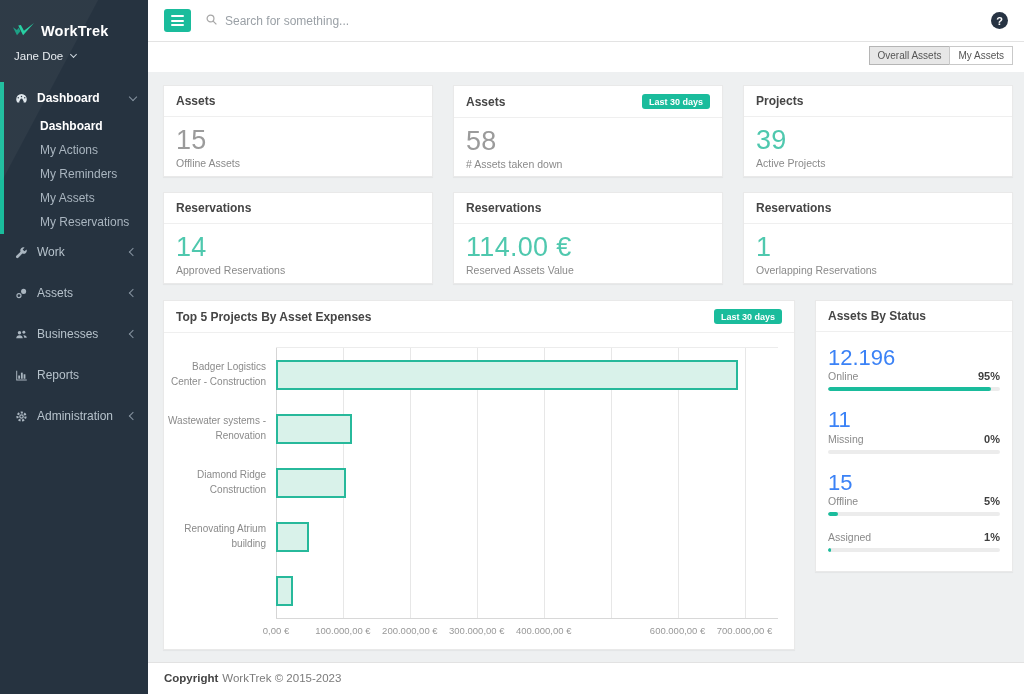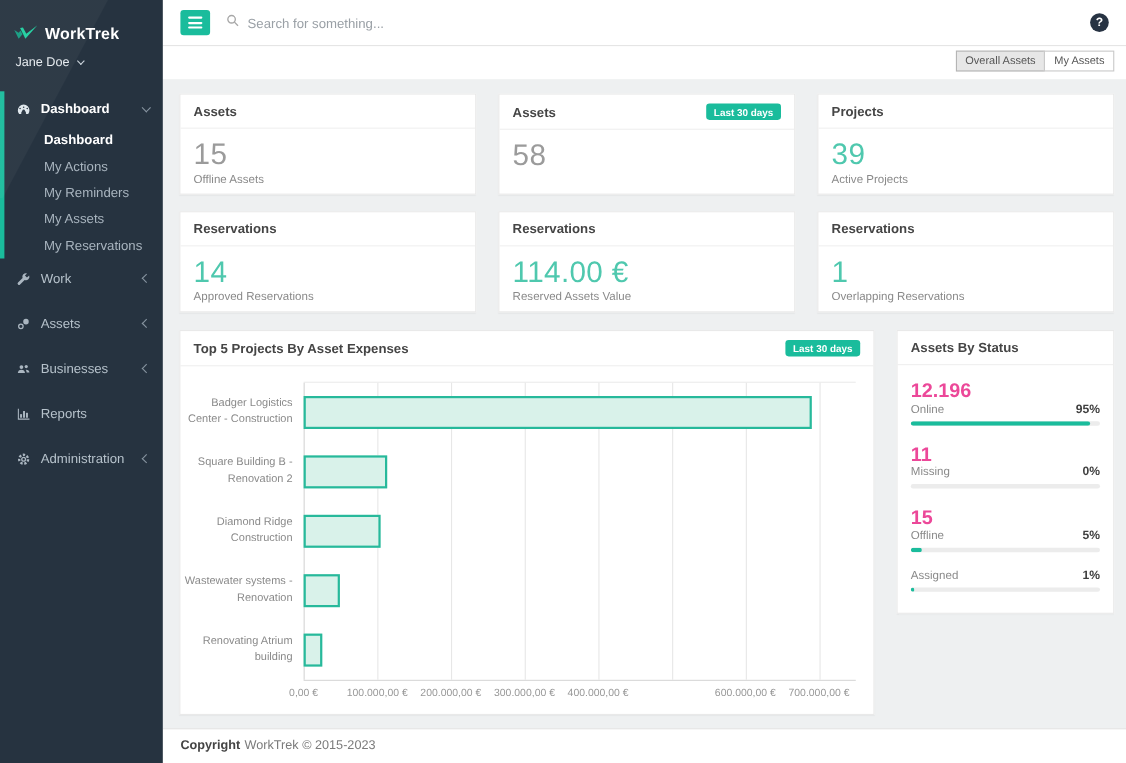--- a/index.html
+++ b/index.html
@@ -66,21 +66,21 @@
   .plot-rows { position:relative; border-top:1px solid #ececec; border-bottom:1px solid #d8d8d8; }
   .gridline { position:absolute; top:0; bottom:0; width:1px; background:#e7e7e7; }
   .gridline.zero { background:#d5d5d5; }
   .brow { height:54px; display:flex; align-items:center; position:relative; }
   .bar { height:30px; background:#d9f2ea; border:2px solid #27b99b; }
   .axis { position:relative; height:20px; }
   .tick { position:absolute; top:6px; transform:translateX(-50%); font-size:9.5px; color:#989898; white-space:nowrap; }
 
   .status-body { padding:6px 12px 10px; }
   .sitem { padding:7px 0 9px; }
-  .sval { font-size:18px; font-weight:700; color:#ec4899; line-height:1.2; }
+  .sval { font-size:22px; font-weight:400; color:#3b82f6; line-height:1.2; }
   .srow { display:flex; justify-content:space-between; align-items:center; margin-top:-1px; }
   .slabel { font-size:10.5px; color:#8a8a8a; }
   .spct { font-size:11px; font-weight:bold; color:#3f3f3f; }
   .track { height:4px; background:#ececec; border-radius:2px; margin-top:5px; overflow:hidden; }
   .fill { height:100%; background:#1abc9c; border-radius:2px; }
 
   .footer { background:#fff; border-top:1px solid #e2e2e2; padding:9px 16px 10px; font-size:11.5px; color:#7b7b7b; flex-shrink:0; }
   .footer b { color:#444; margin-right:4px; }
 </style>
 </head>
@@ -222,20 +222,21 @@
               <div class="stat-label">Offline Assets</div>
             </div>
           </div>
           <div class="card stat-card">
             <div class="card-header">
               <span>Assets</span>
               <span class="badge">Last 30 days</span>
             </div>
             <div class="card-body">
               <div class="stat-value">58</div>
+              <div class="stat-label"># Assets taken down</div>
             </div>
           </div>
           <div class="card stat-card">
             <div class="card-header">
               <span>Projects</span>
             </div>
             <div class="card-body">
               <div class="stat-value green">39</div>
               <div class="stat-label">Active Projects</div>
             </div>
@@ -272,23 +273,22 @@
       <div class="bottom-row">
         <div class="card chart-card">
           <div class="card-header">
             <span>Top 5 Projects By Asset Expenses</span>
             <span class="badge">Last 30 days</span>
           </div>
           <div class="chart-body">
             <div class="crow">
               <div id="chart-labels" class="clabel-col" style="display:flex;flex-direction:column;width:112px;flex-shrink:0;">
                   <div class="clabel" style="height: 54px;">Badger Logistics Center - Construction</div>
-                  <div class="clabel" style="height: 54px;">Square Building B - Renovation 2</div>
+                  <div class="clabel" style="height: 54px;">Wastewater systems - Renovation</div>
                   <div class="clabel" style="height: 54px;">Diamond Ridge Construction</div>
-                  <div class="clabel" style="height: 54px;">Wastewater systems - Renovation</div>
                   <div class="clabel" style="height: 54px;">Renovating Atrium building</div>
                 </div>
               <div class="plot-wrap">
                 <div class="plot-rows" id="plot-rows">
                     <div class="gridline zero" style="left: 0%;"></div>
                     <div class="gridline" style="left: 13.3333%;"></div>
                     <div class="gridline" style="left: 26.6667%;"></div>
                     <div class="gridline" style="left: 40%;"></div>
                     <div class="gridline" style="left: 53.3333%;"></div>
                     <div class="gridline" style="left: 66.6667%;"></div>

